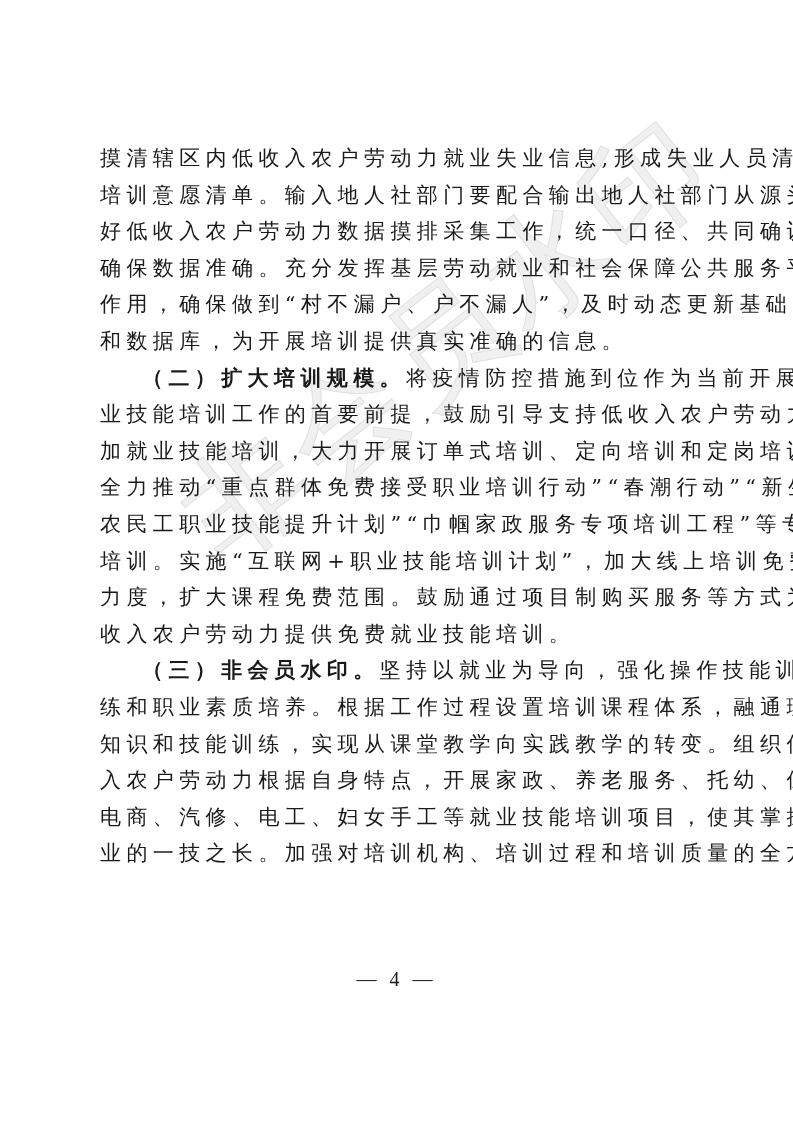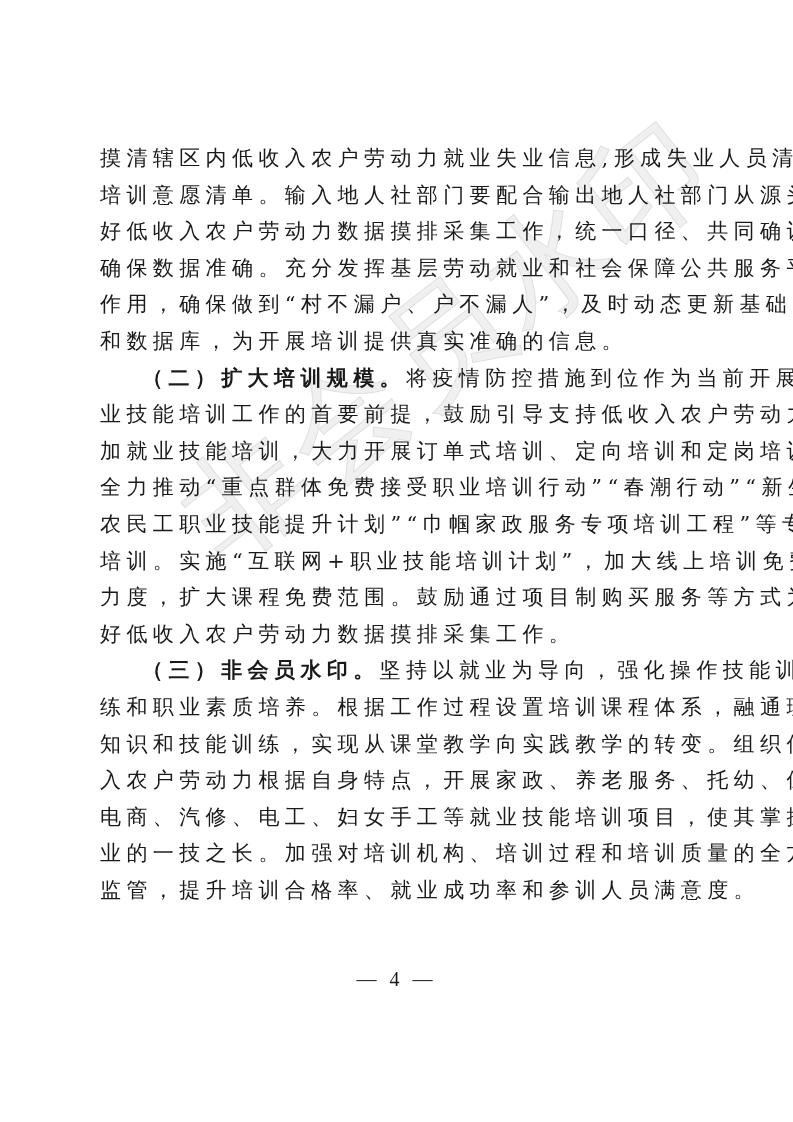--- a/index.html
+++ b/index.html
@@ -87,30 +87,29 @@
     </div>
 
     <div>
       <div class="line indent"><span class="bold">（二）扩大培训规模。</span><span>将疫情防控措施到位作为当前开展就</span></div>
       <div class="line">业技能培训工作的首要前提，鼓励引导支持低收入农户劳动力参</div>
       <div class="line">加就业技能培训，大力开展订单式培训、定向培训和定岗培训。</div>
       <div class="line">全力推动“重点群体免费接受职业培训行动”“春潮行动”“新生代</div>
       <div class="line">农民工职业技能提升计划”“巾帼家政服务专项培训工程”等专项</div>
       <div class="line">培训。实施“互联网+职业技能培训计划”，加大线上培训免费开放</div>
       <div class="line">力度，扩大课程免费范围。鼓励通过项目制购买服务等方式为低</div>
-      <div class="line">好低收入农户劳动力数据摸排采集工作。</div>
+      <div class="line">收入农户劳动力提供免费就业技能培训。</div>
     </div>
 
     <div>
       <div class="line indent"><span class="bold">（三）非会员水印。</span><span>坚持以就业为导向，强化操作技能训</span></div>
       <div class="line">练和职业素质培养。根据工作过程设置培训课程体系，融通理论</div>
       <div class="line">知识和技能训练，实现从课堂教学向实践教学的转变。组织低收</div>
       <div class="line">入农户劳动力根据自身特点，开展家政、养老服务、托幼、保安、</div>
       <div class="line">电商、汽修、电工、妇女手工等就业技能培训项目，使其掌握就</div>
       <div class="line">业的一技之长。加强对培训机构、培训过程和培训质量的全方位</div>
-      <div class="line">监管，提升培训合格率、就业成功率和参训人员满意度。</div>
     </div>
 
   </div>
 
   <div class="page-number">— 4 —</div>
 
 </div>
 
 </body></html>

